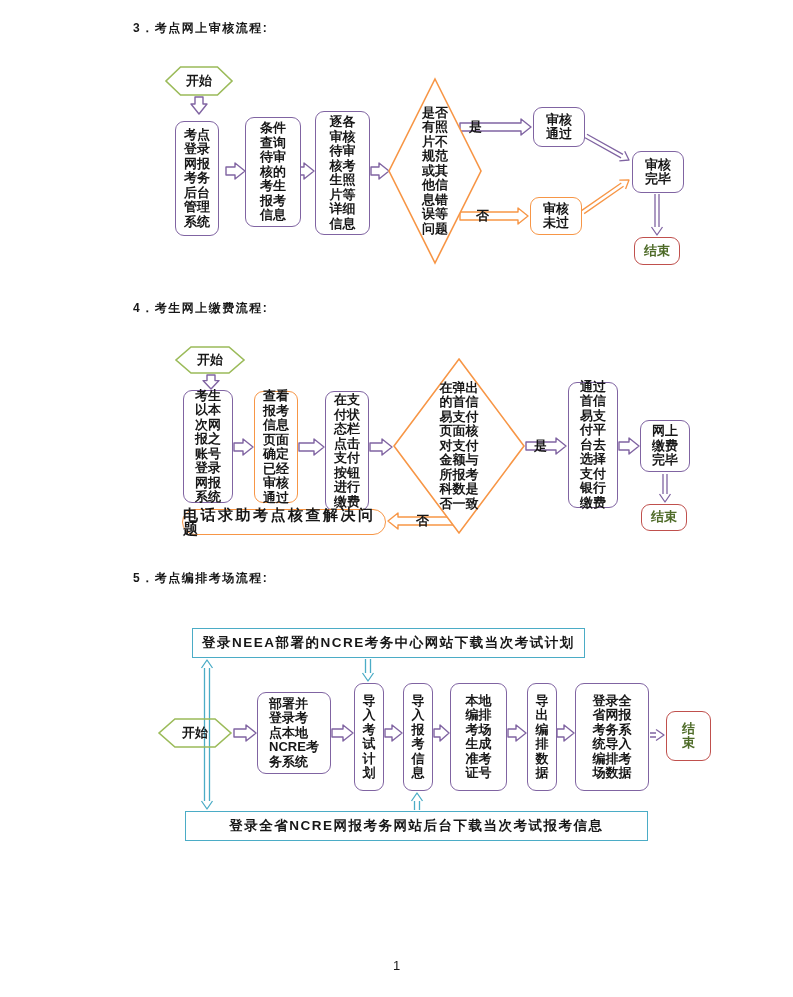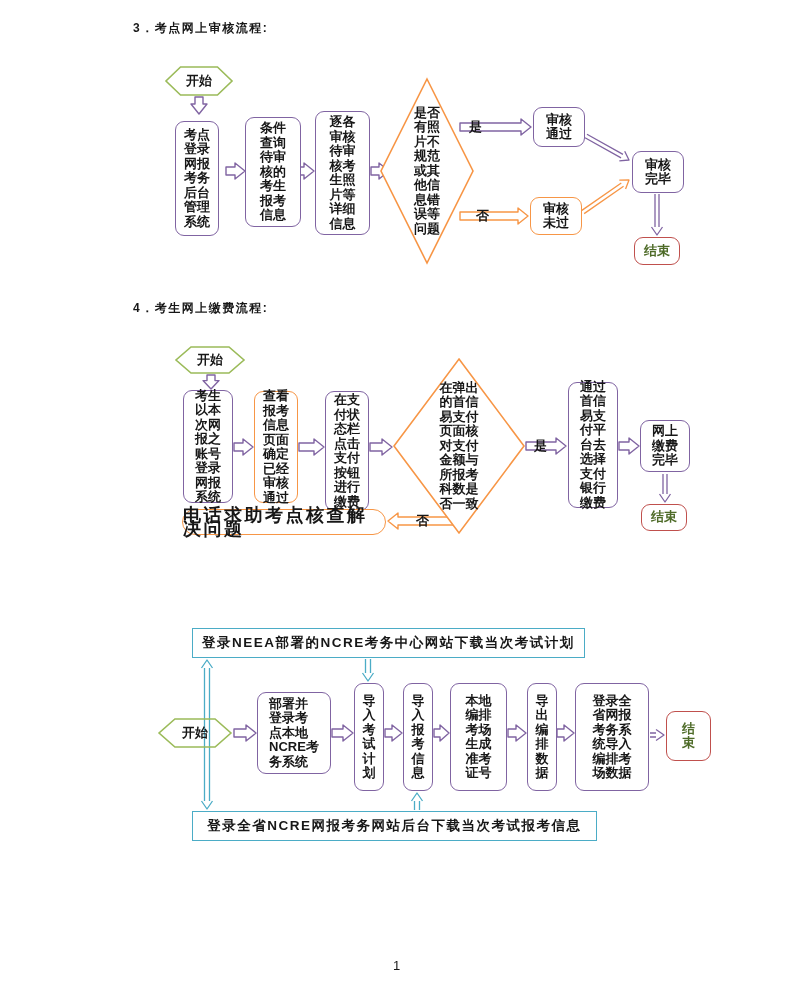--- a/index.html
+++ b/index.html
@@ -7,21 +7,21 @@
 #page{position:relative;width:793px;height:997px;background:#fff;overflow:hidden;
   font-family:"Liberation Sans","DejaVu Sans",sans-serif;color:#171717}
 .heading{position:absolute;font-size:12px;font-weight:bold;letter-spacing:1.5px}
 #arrows{position:absolute;left:0;top:0;width:793px;height:997px;z-index:1}
 .node{position:absolute;z-index:2;display:flex;align-items:center;justify-content:center;
   font-weight:bold;font-size:13px;line-height:14.5px;white-space:pre-line}
 .box{background:#fff;border:1.6px solid var(--c-purple);border-radius:9px}
 .box.orange{border-color:var(--c-orange)}
 .box.red{border-color:var(--c-red);color:var(--c-endtext)}
 .box.teal{border-color:var(--c-teal);font-size:13.5px;letter-spacing:1.5px;border-radius:0}
-.box.help{border-color:var(--c-orange);font-size:18px;letter-spacing:2.5px;border-radius:13px}
+.box.help{border-color:var(--c-orange);font-size:15px;letter-spacing:2.5px;border-radius:13px}
 .shape{background:none}
 .shape svg{position:absolute;left:0;top:0;width:100%;height:100%;overflow:visible}
 .shape span,.shape div{position:relative;z-index:1}
 .hex svg polygon{fill:#fff;stroke:var(--c-green);stroke-width:1.6;vector-effect:non-scaling-stroke}
 .hex.nofill svg polygon{fill:none}
 .diamond svg polygon{fill:#fff;stroke:var(--c-orange);stroke-width:1.6;vector-effect:non-scaling-stroke}
 .lbl{position:absolute;z-index:3;font-size:13px;font-weight:bold}
 #pageno{position:absolute;left:0;right:0;bottom:24px;text-align:center;font-size:13px;z-index:2}
 </style>
 </head>
@@ -54,20 +54,21 @@
       <path d="M332,729L343,729L343,725L353,733L343,741L343,737L332,737Z" stroke="#8064A2" fill="#fff" stroke-width="1.4" stroke-linejoin="round"></path>
       <path d="M385,729L392,729L392,725L402,733L392,741L392,737L385,737Z" stroke="#8064A2" fill="#fff" stroke-width="1.4" stroke-linejoin="round"></path>
       <path d="M434,729L440,729L440,725L449,733L440,741L440,737L434,737Z" stroke="#8064A2" fill="#fff" stroke-width="1.4" stroke-linejoin="round"></path>
       <path d="M508,729L516,729L516,725L526,733L516,741L516,737L508,737Z" stroke="#8064A2" fill="#fff" stroke-width="1.4" stroke-linejoin="round"></path>
       <path d="M557,729L564,729L564,725L574,733L564,741L564,737L557,737Z" stroke="#8064A2" fill="#fff" stroke-width="1.4" stroke-linejoin="round"></path>
       <path d="M650,737L656,737M650,733L656,733M656,740.5L664,735L656,729.5" stroke="#8064A2" fill="none" stroke-width="1.3" stroke-linejoin="round"></path>
     </svg>
 
   <div class="heading" style="left:133px;top:20px">3．考点网上审核流程:</div>
   <div class="heading" style="left:133px;top:300px">4．考生网上缴费流程:</div>
+  <div class="heading" style="left:133px;top:570px">5．考点编排考场流程:</div>
 
   <div class="node shape hex" style="left:165px;top:66px;width:68px;height:30px">
     <svg viewBox="0 0 70 30" preserveAspectRatio="none">
         <polygon points="16,1 54,1 69,15 54,29 16,29 1,15"></polygon>
       </svg>
     <span>开始</span>
   </div>
   <div class="node box" style="left:175px;top:121px;width:44px;height:115px">考点
 登录
 网报
@@ -83,21 +84,21 @@
 报考
 信息</div>
   <div class="node box" style="left:315px;top:111px;width:55px;height:124px">逐各
 审核
 待审
 核考
 生照
 片等
 详细
 信息</div>
-  <div class="node shape diamond" style="left:380px;top:78px;width:94px;height:186px">
+  <div class="node shape diamond" style="left:388px;top:78px;width:94px;height:186px">
     <svg viewBox="0 0 94 186">
         <polygon points="47,1 93,93 47,185 1,93"></polygon>
       </svg>
     <div>是否
 有照
 片不
 规范
 或其
 他信
 息错
@@ -169,21 +170,21 @@
 支付
 银行
 缴费</div>
   <div class="node box" style="left:640px;top:420px;width:50px;height:52px">网上
 缴费
 完毕</div>
   <div class="node box red" style="left:641px;top:504px;width:46px;height:27px">结束</div>
   <div class="node box help" style="left:182px;top:509px;width:204px;height:26px">电话求助考点核查解决问题</div>
 
   <div class="node box teal" style="left:192px;top:628px;width:393px;height:30px">登录NEEA部署的NCRE考务中心网站下载当次考试计划</div>
-  <div class="node box teal" style="left:192px;top:811px;width:405px;height:30px">登录全省NCRE网报考务网站后台下载当次考试报考信息</div>
+  <div class="node box teal" style="left:185px;top:811px;width:463px;height:30px">登录全省NCRE网报考务网站后台下载当次考试报考信息</div>
   <div class="node shape hex nofill" style="left:158px;top:718px;width:74px;height:30px">
     <svg viewBox="0 0 70 30" preserveAspectRatio="none">
         <polygon points="16,1 54,1 69,15 54,29 16,29 1,15"></polygon>
       </svg>
     <span>开始</span>
   </div>
   <div class="node box" style="left:257px;top:692px;width:74px;height:82px">部署并
 登录考
 点本地
 NCRE考

